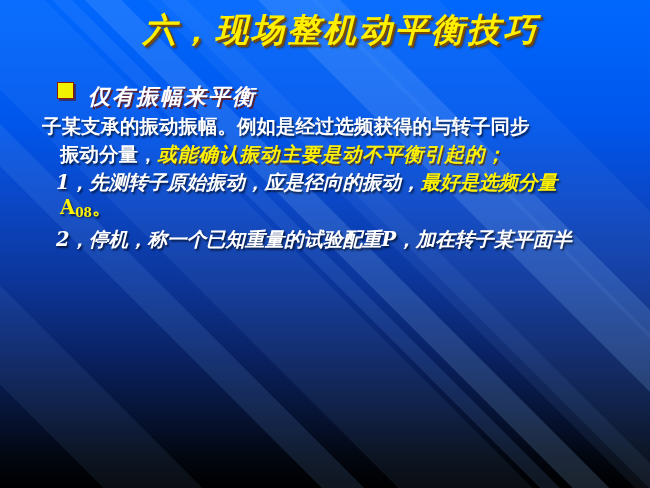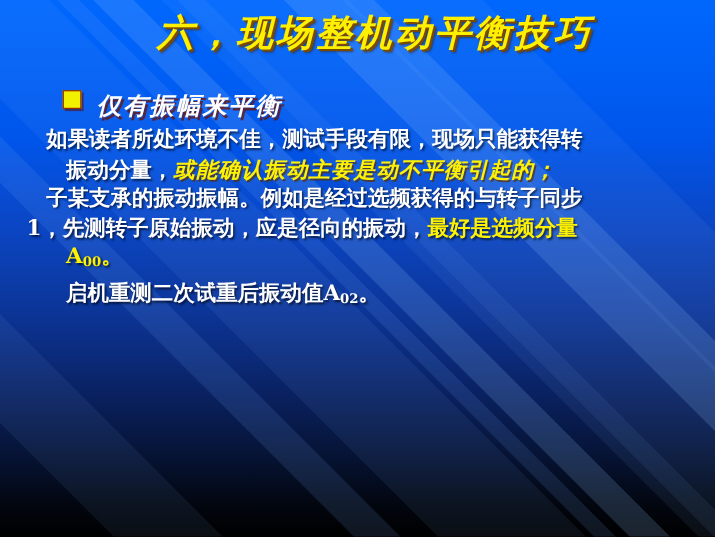--- a/index.html
+++ b/index.html
@@ -101,21 +101,21 @@
   .line {
     font-family: "DejaVu Serif", "Liberation Serif", serif;
     font-size: 19.5px;
     font-weight: bold;
     line-height: 25px;
     white-space: nowrap;
     text-shadow: 1.5px 1.5px 2px rgba(0,0,0,0.65);
   }
   .l-ind1 { padding-left: 42px; }
   .l-ind2 { padding-left: 60px; }
-  .l-ind3 { padding-left: 24px; }
+  .l-ind3 { padding-left: 56px; font-style: italic; }
   .hl {
     color: #FFF200;
   }
   .hl-kai {
     color: #FFF200;
     font-style: italic;
     letter-spacing: 1px;
     text-shadow: 1.5px 1.5px 0 rgba(90,45,0,0.7);
   }
   sub {
@@ -150,32 +150,31 @@
     <span id="title-text">六，现场整机动平衡技巧</span>
   </div>
 
   <div id="heading-row">
     <span id="heading-bullet"></span>
     <span id="heading-text">仅有振幅来平衡</span>
   </div>
 
   <div id="body">
 
-    <div class="line l-ind1">如果读者所处环境不佳，测试手段有限，现场只能获得转</div>
+    <div class="line l-ind1">子某支承的振动振幅。例如是经过选频获得的与转子同步</div>
     <div class="line l-ind2 gap2">
       <span>振动分量，</span><span class="hl-kai">或能确认振动主要是动不平衡引起的；</span>
     </div>
-    <div class="line l-ind1">子某支承的振动振幅。例如是经过选频获得的与转子同步</div>
 
     <div class="line l-ind3 gap2">
       <span>1，</span><span>先测转子原始振动，应是径向的振动，</span><span class="hl">最好是选频分量</span>
     </div>
     <div class="line l-ind2">
-      <span class="hl"><span>A</span><sub>00</sub><span>。</span></span>
+      <span class="hl"><span>A</span><sub>08</sub><span>。</span></span>
     </div>
 
+    <div class="line l-ind3 gap1">
+      <span>2，</span><span>停机，称一个已知重量的试验配重P，加在转子某平面半</span>
+    </div>
 
-    <div class="line l-ind2 gap2">
-      <span>启机重测二次试重后振动值A</span><sub>02</sub><span>。</span>
-    </div>
 
   </div>
 </div>
 
 </body></html>

